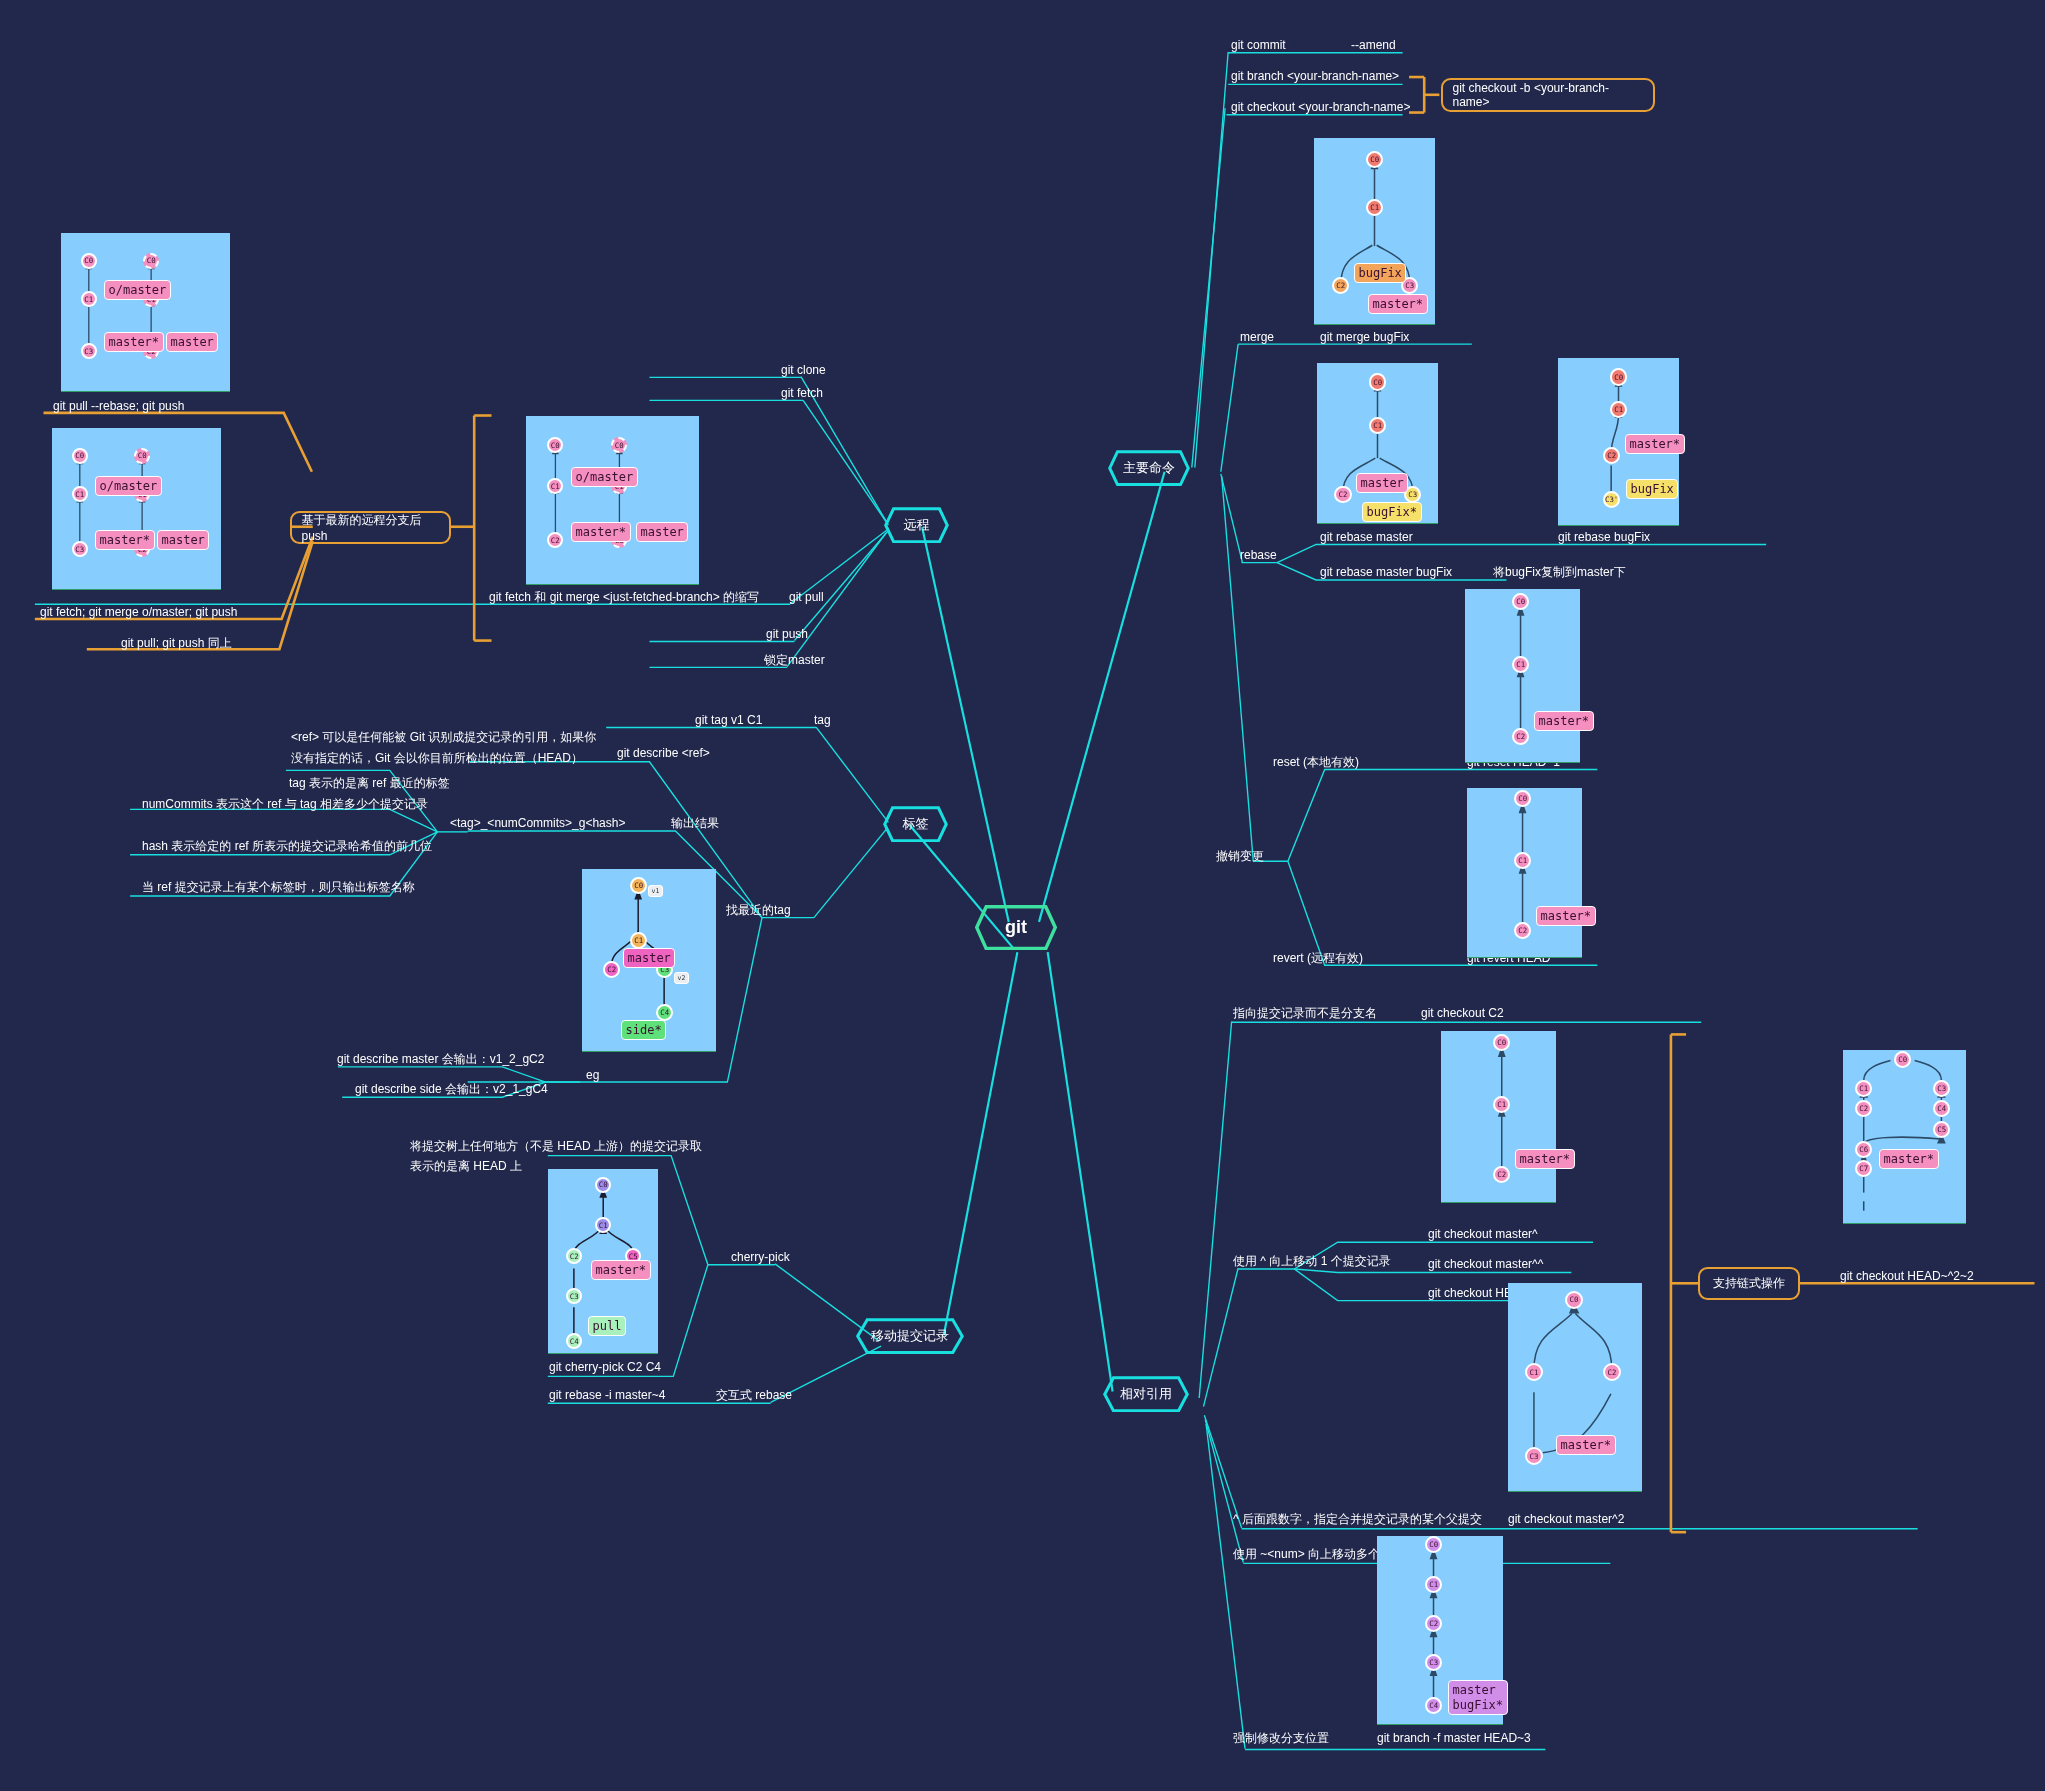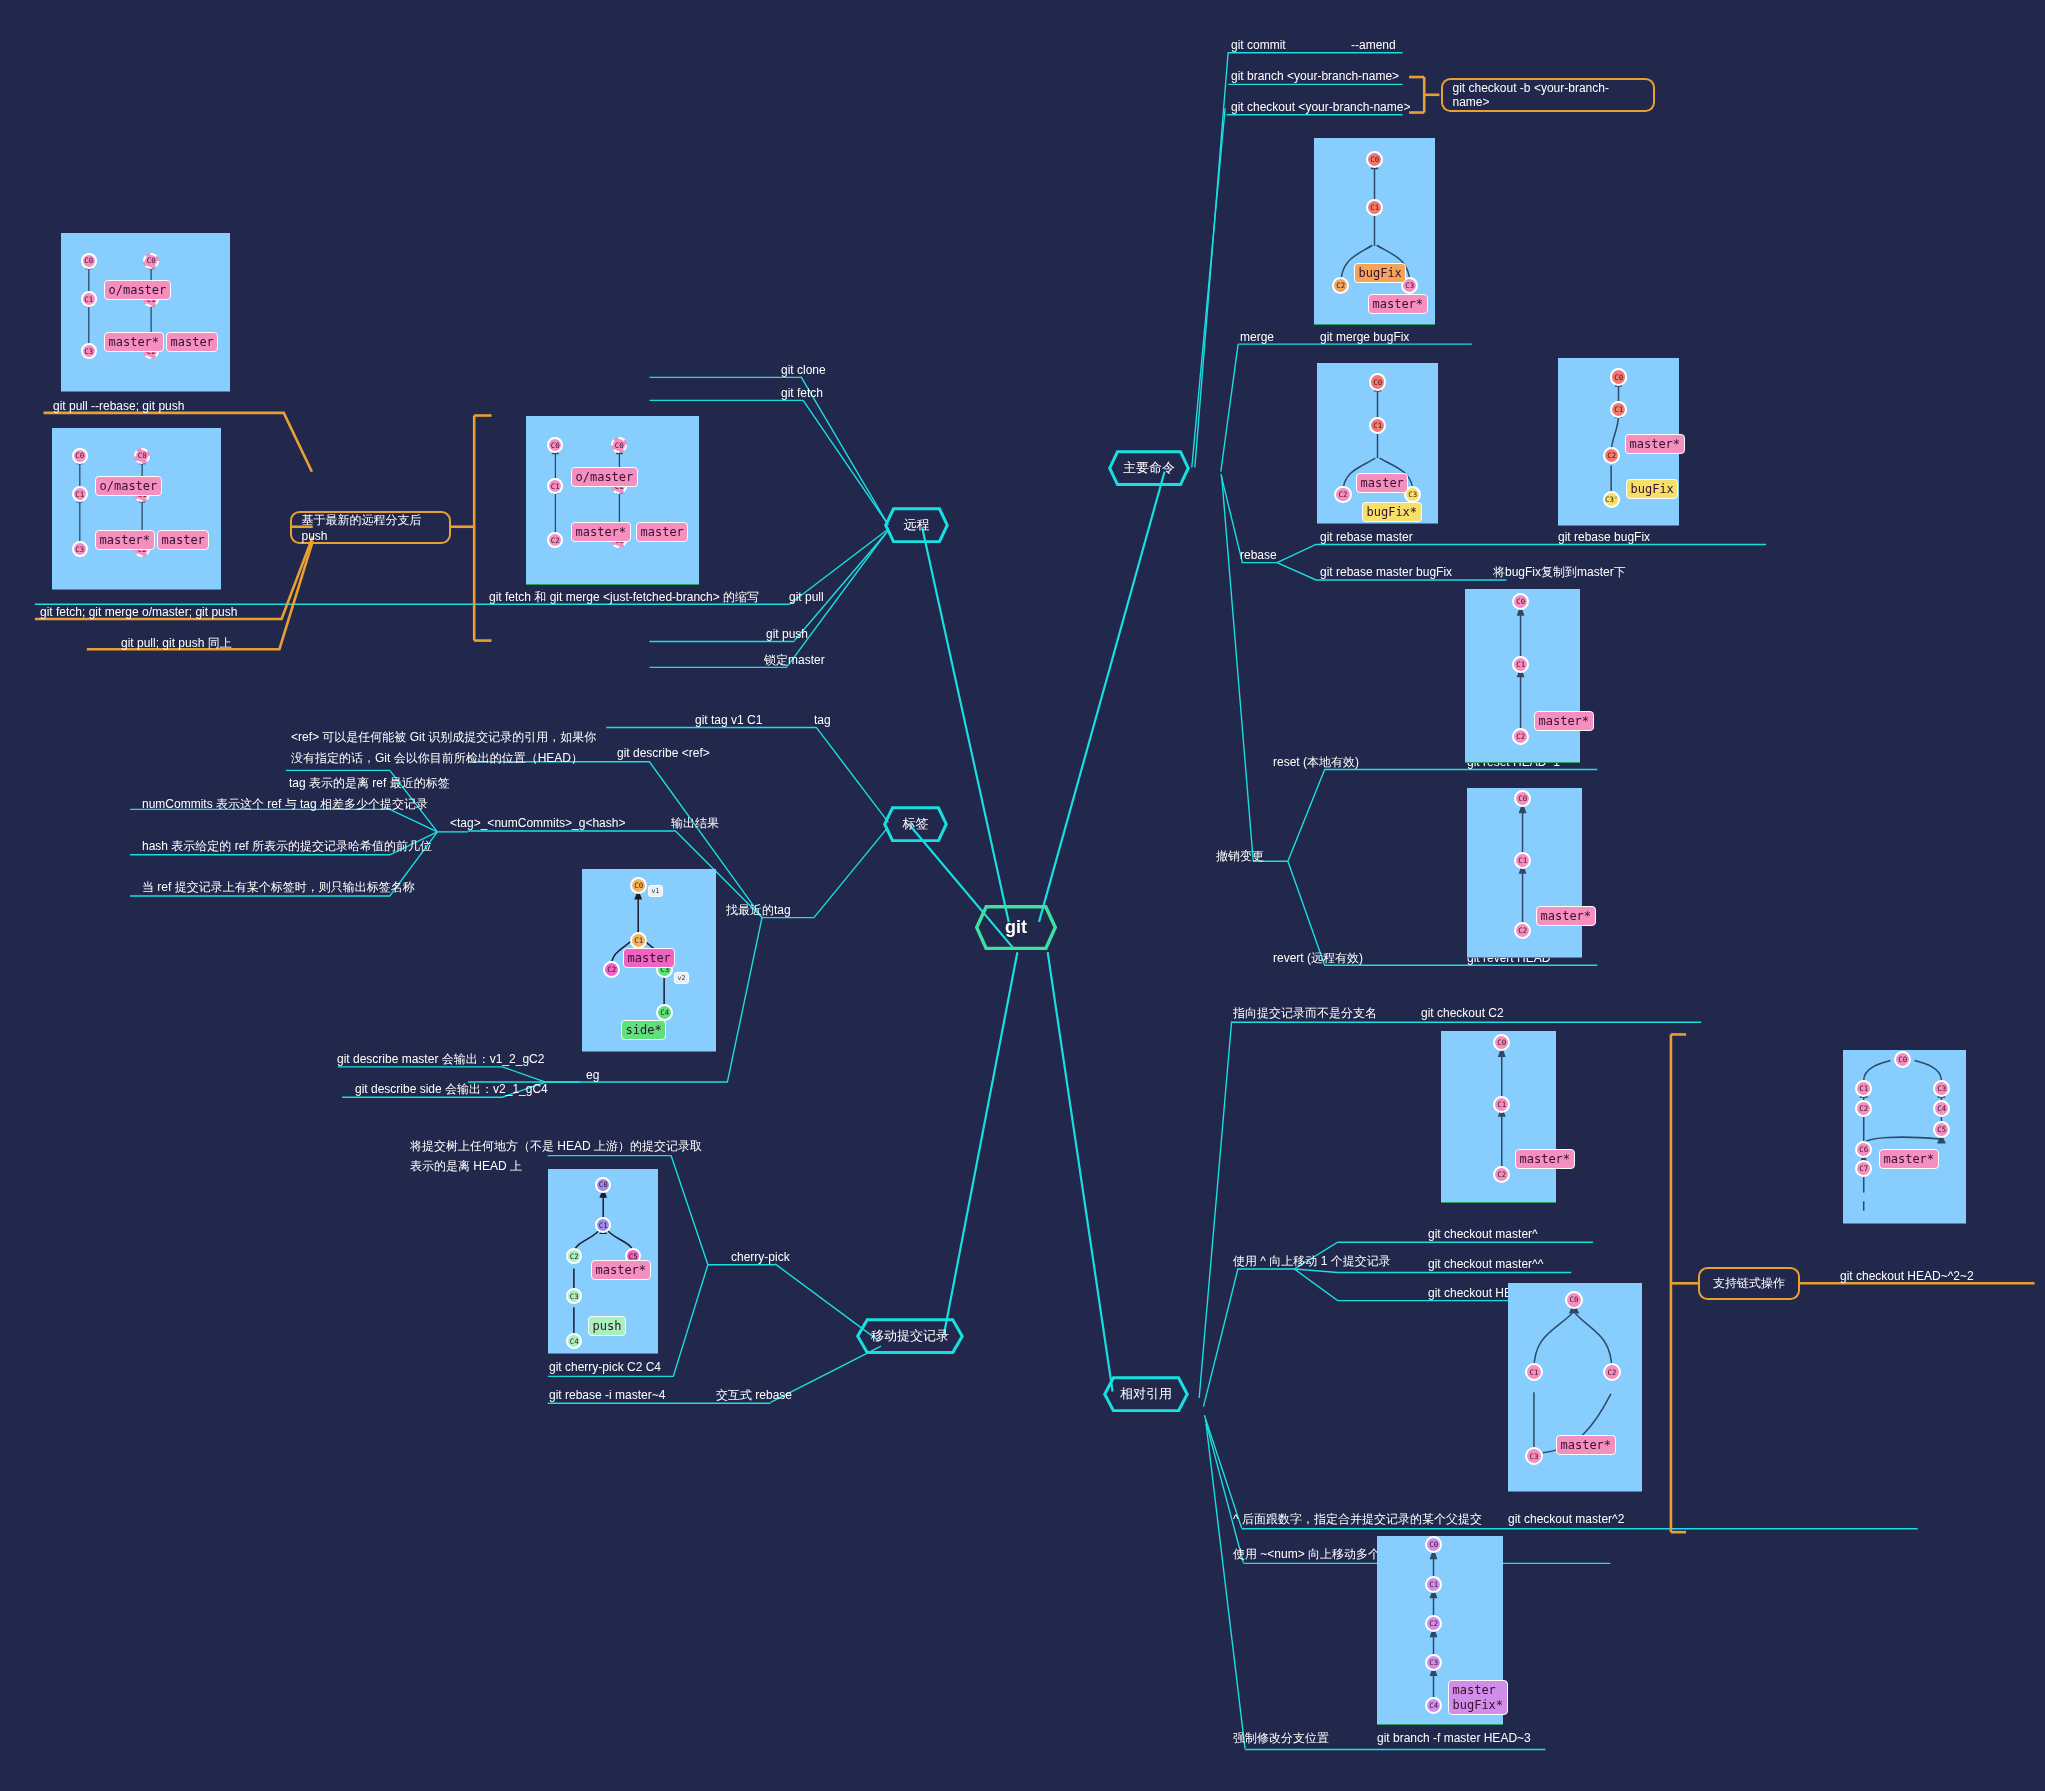--- a/index.html
+++ b/index.html
@@ -471,21 +471,21 @@
           <polygon points="60,282 51,306 69,306"></polygon>
         </g>
     </svg>
     <div class="cmt" style="left:47px;top:7.8px;width:16.4px;height:16.4px;background:#9b8ee8;">C0</div>
     <div class="cmt" style="left:47px;top:48px;width:16.4px;height:16.4px;background:#9b8ee8;">C1</div>
     <div class="cmt" style="left:18px;top:79px;width:16.4px;height:16.4px;background:#a8f0bc;">C2</div>
     <div class="cmt" style="left:77px;top:79px;width:16.4px;height:16.4px;background:#ee64c0;">C5</div>
     <div class="cmt" style="left:18px;top:119px;width:16.4px;height:16.4px;background:#a8f0bc;">C3</div>
     <div class="cmt" style="left:18px;top:164px;width:16.4px;height:16.4px;background:#a8f0bc;">C4</div>
     <div class="btag" style="left:43px;top:91px;background:#f48fc0;">master*</div>
-    <div class="btag" style="left:40px;top:147px;background:#a8f0bc;">push</div>
+    <div class="btag" style="left:40px;top:147px;background:#a8f0bc;">pull</div>
   </div>
 
   <div class="panel" style="left:1441px;top:1031px;width:115px;height:171px;">
     <svg viewBox="0 0 265 395">
         <g stroke="#2c4a66" stroke-width="3.5" fill="none">
       <path d="M140 320 L140 46"></path>
         </g>
       <g fill="#2c4a66">
           <polygon points="140,34 131,60 149,60"></polygon>
           <polygon points="140,172 131,198 149,198"></polygon>

